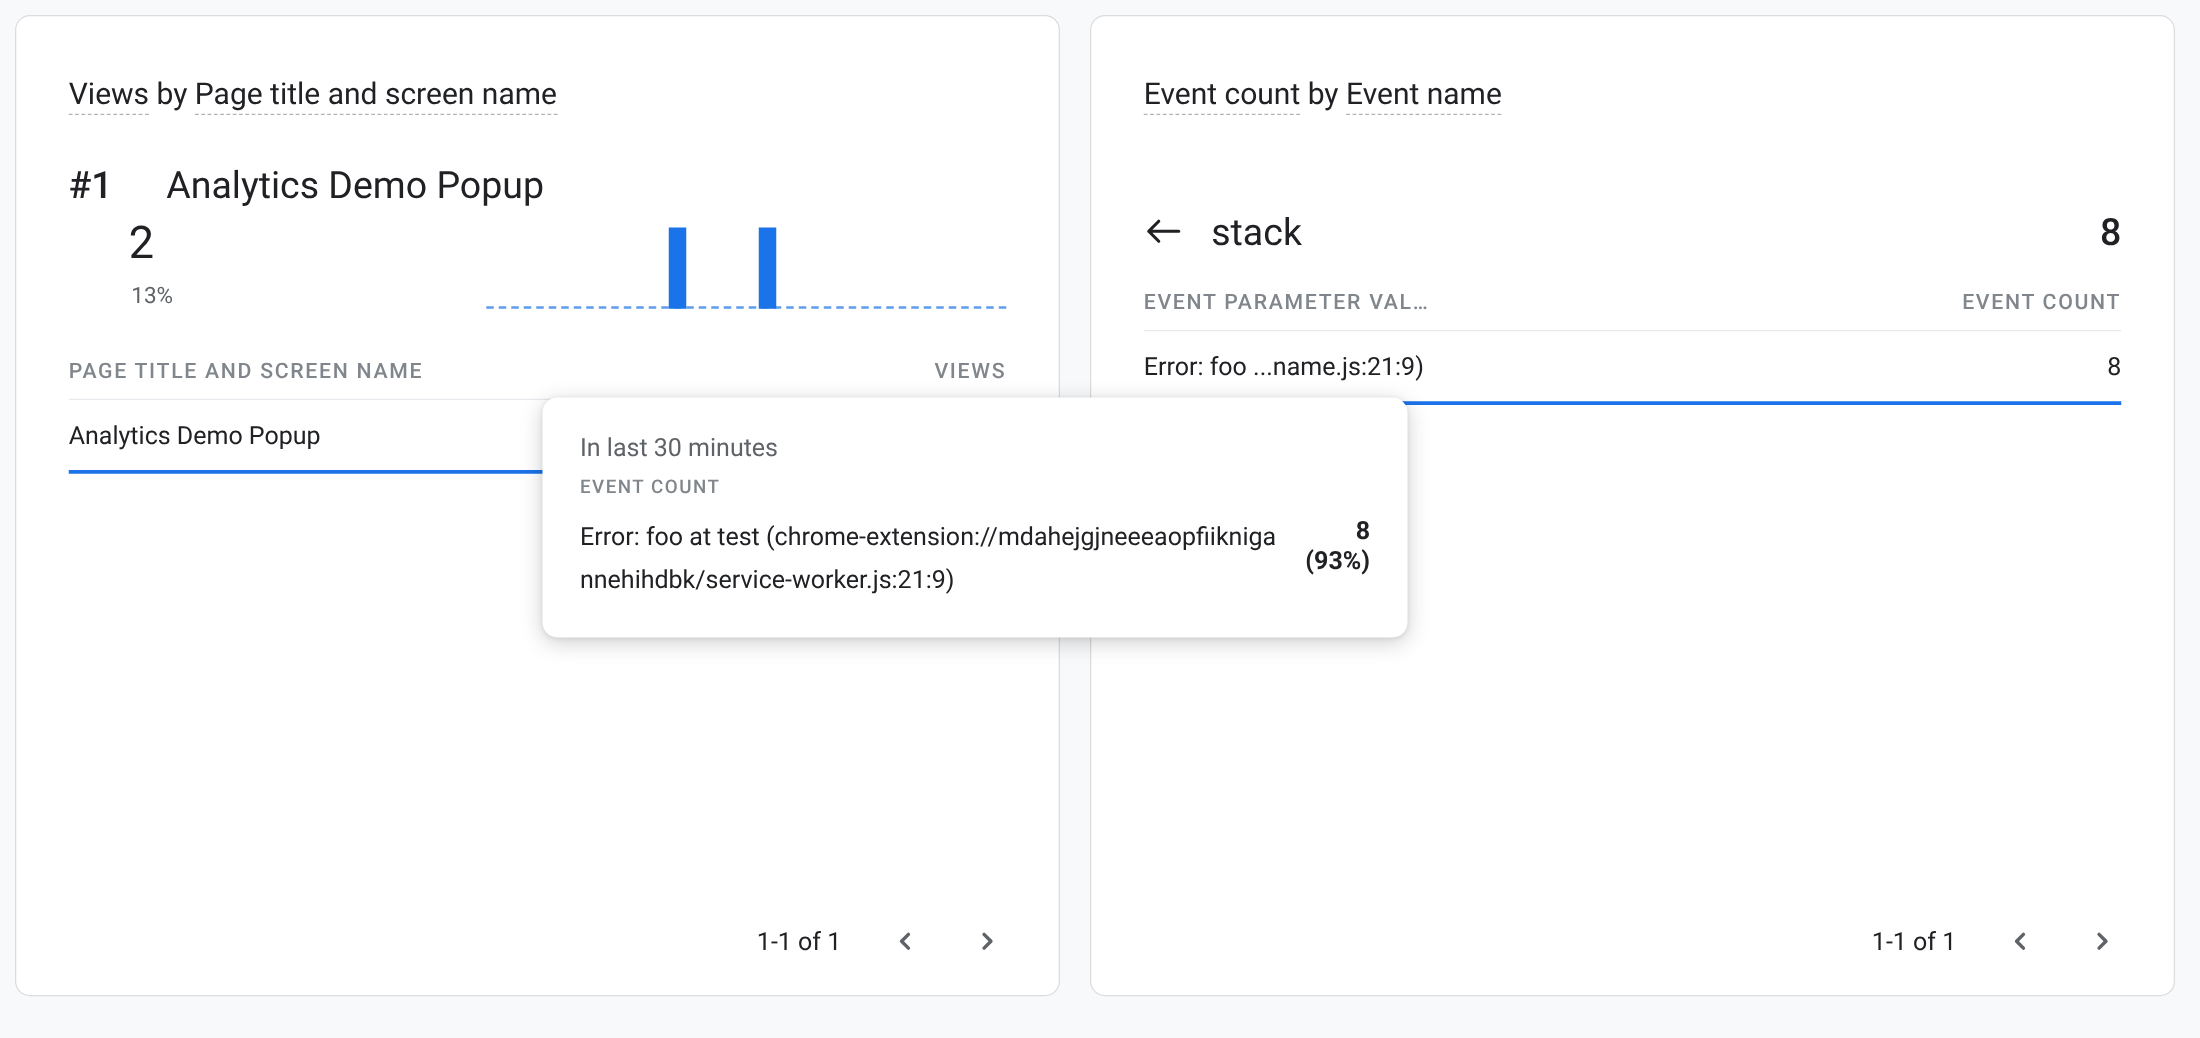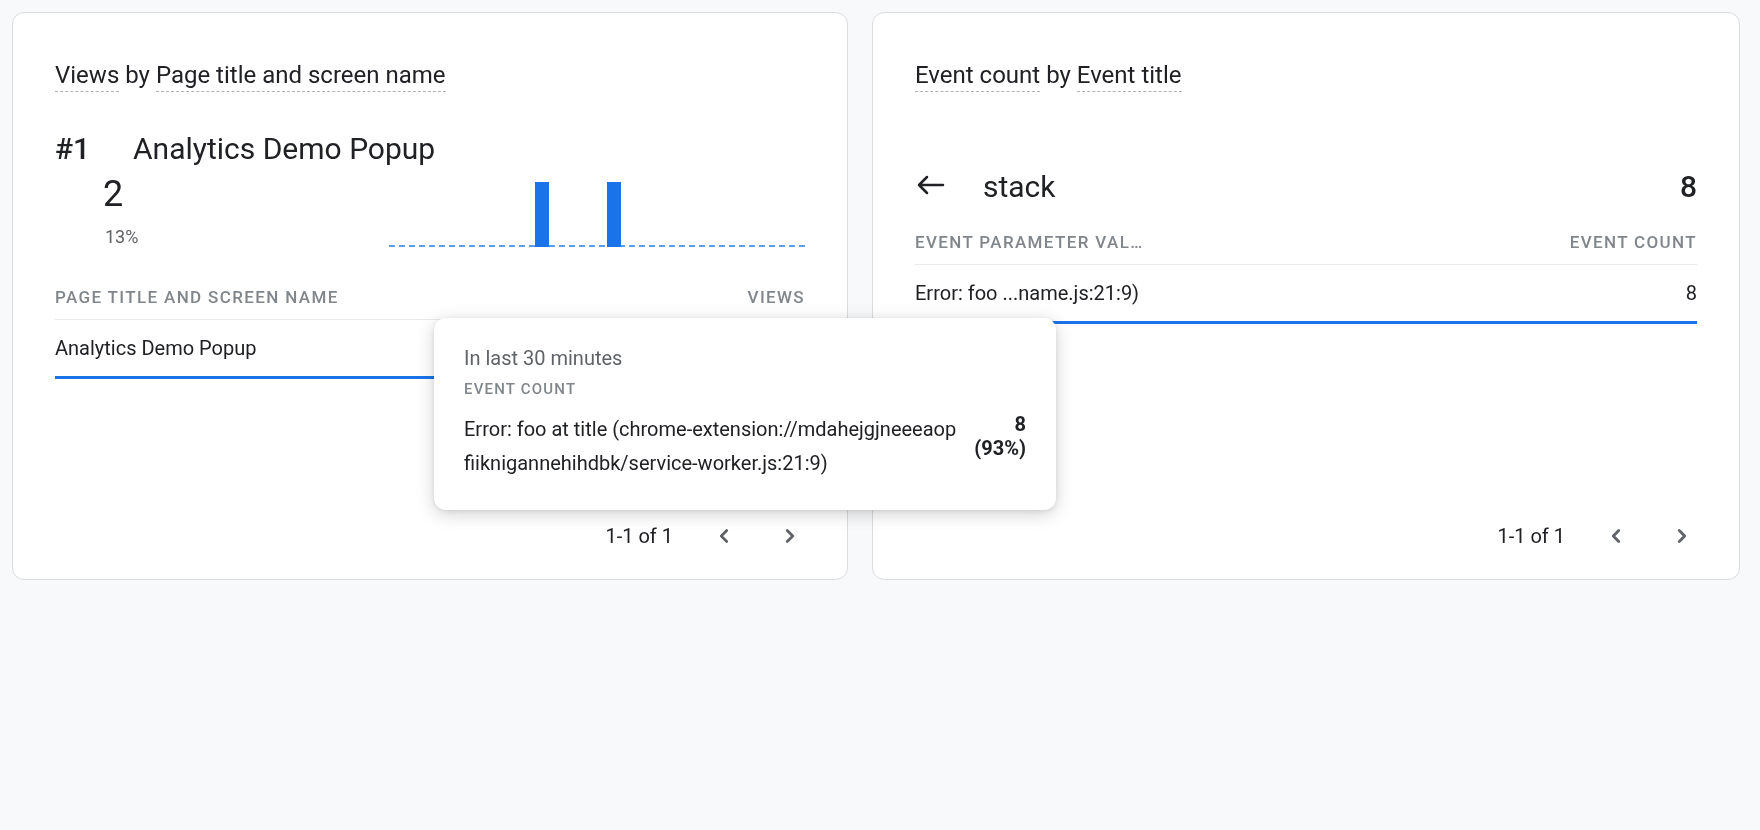--- a/index.html
+++ b/index.html
@@ -17,21 +17,21 @@
   body{width:1760px;height:830px;overflow:hidden;position:relative;}
   .dash{display:flex;gap:24px;padding:12px;}
   .card{
     background:var(--bg);
     border:1px solid var(--card-border);
     border-radius:12px;
     position:relative;
     display:flex;
     flex-direction:column;
     padding:48px 42px 28px 42px;
-    height:568px;
+    height:785px;
   }
   .card-left{flex:0 0 836px;}
   .card-right{flex:0 0 868px;}
   
   .card-title{
     font-size:24px;
     font-weight:400;
     color:var(--text-primary);
     margin:0 0 24px 0;
   }
@@ -70,41 +70,41 @@
     width:380px;
   }
   .tbl-row .val{color:var(--text-primary);}
   .pager{
     margin-top:auto;display:flex;align-items:center;justify-content:flex-end;
     gap:36px;color:var(--text-primary);font-size:20px;text-align:center;
   }
   .pager .icon{color:var(--text-secondary);cursor:pointer;padding:4px;}
   .pager .icon svg{display:block;}
   
-  .drill-row{display:flex;align-items:center;gap:36px;margin:56px 0 28px 0;}
+  .drill-row{display:flex;align-items:center;gap:22px;margin:56px 0 28px 0;}
   .back-arrow{cursor:pointer;color:var(--text-primary);}
   .drill-title{font-size:30px;font-weight:400;}
   .drill-count{font-size:30px;font-weight:500;margin-left:auto;}
   .tbl-header-r{
     display:flex;justify-content:space-between;
     color:var(--text-header);
     font-size:17px;letter-spacing:.08em;font-weight:500;
     text-transform:uppercase;
     padding-bottom:12px;border-bottom:1px solid var(--divider);align-items:center;
   }
   .tbl-row-r{
     display:flex;justify-content:space-between;
     padding:16px 0;font-size:20px;
     border-bottom:3px solid var(--blue);
   }
   
   .tooltip{
     position:absolute;
     left:434px; top:318px;
-    width:622px;
+    width:692px;
     background:#fff;
     border-radius:12px;
     box-shadow:0 4px 18px rgba(0,0,0,.18),0 1px 4px rgba(0,0,0,.08);
     padding:28px 30px 30px 30px;
     z-index:10;
   }
   .tt-sub{color:var(--text-secondary);font-size:20px;margin-bottom:10px;}
   .tt-metric{color:var(--text-header);font-size:15px;letter-spacing:.08em;font-weight:500;text-transform:uppercase;margin-bottom:14px;}
   .tt-body{display:flex;gap:18px;}
   .tt-text{font-size:20px;line-height:1.7;flex:1;word-break:break-all;}
@@ -160,21 +160,21 @@
       <span class="icon">
         <svg width="22" height="22" viewBox="0 0 24 24" fill="none">
             <path d="M9 6l6 6-6 6" stroke="currentColor" stroke-width="3" stroke-linecap="round" stroke-linejoin="round"></path>
           </svg>
       </span>
     </div>
   </div>
 
   <div class="card card-right">
     <h2 class="card-title">
-      <span class="editable">Event count</span><span> by </span><span class="editable">Event title</span>
+      <span class="editable">Event count</span><span> by </span><span class="editable">Event name</span>
     </h2>
 
     <div class="drill-row">
       <span class="back-arrow">
         <svg width="32" height="24" viewBox="0 0 32 24" fill="none">
             <path d="M28 12H4M4 12l8-8M4 12l8 8" stroke="#202124" stroke-width="2.5" stroke-linecap="round" stroke-linejoin="round"></path>
           </svg>
       </span>
       <span class="drill-title">stack</span>
       <span class="drill-count">8</span>
@@ -202,19 +202,19 @@
           </svg>
       </span>
     </div>
   </div>
 </div>
 
 <div class="tooltip">
   <div class="tt-sub">In last 30 minutes</div>
   <div class="tt-metric">EVENT COUNT</div>
   <div class="tt-body">
-    <div class="tt-text">Error: foo at title (chrome-extension://mdahejgjneeeaopfiiknigannehihdbk/service-worker.js:21:9)</div>
+    <div class="tt-text">Error: foo at test (chrome-extension://mdahejgjneeeaopfiiknigannehihdbk/service-worker.js:21:9)</div>
     <div style="text-align:right;">
       <div class="tt-val">8</div>
       <div class="tt-pct">(93%)</div>
     </div>
   </div>
 </div>
 
 </body></html>

